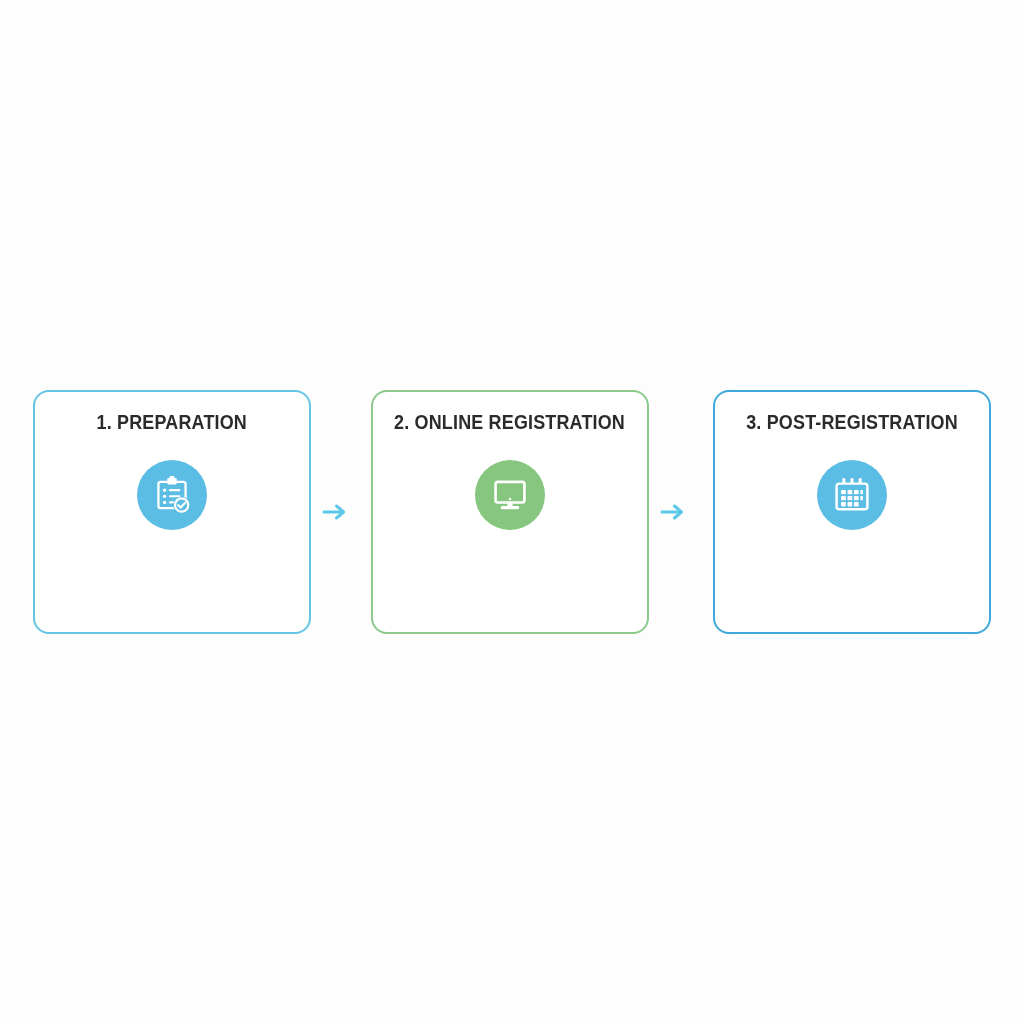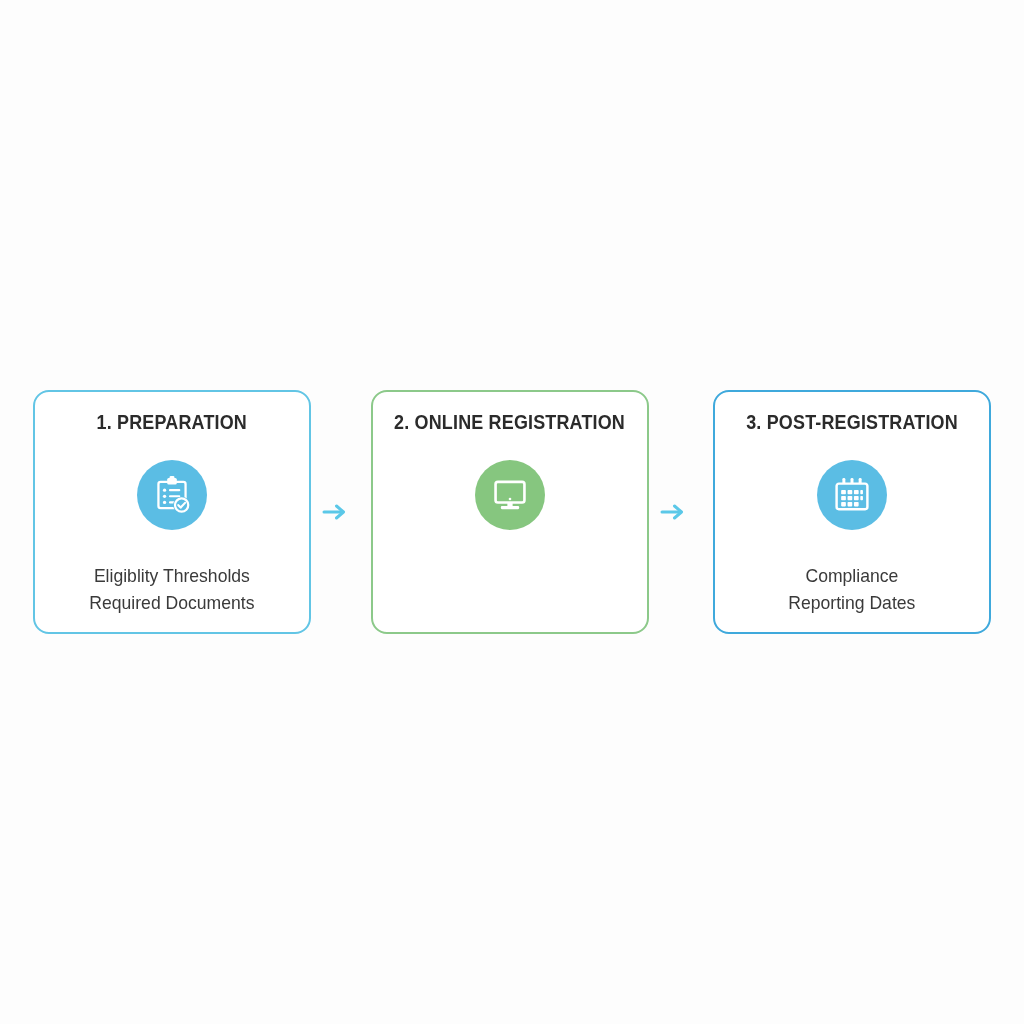--- a/index.html
+++ b/index.html
@@ -130,24 +130,20 @@
             <circle cx="15.5" cy="32.5" r="1.9" fill="#ffffff"></circle>
             <rect x="20.5" y="31.2" width="9" height="2.5" rx="1.25" fill="#ffffff"></rect>
 
             <circle cx="35" cy="35.5" r="9.6" fill="#5bbde4"></circle>
             <circle cx="35" cy="35.5" r="7.6" fill="none" stroke="#ffffff" stroke-width="2.5"></circle>
             <path d="M31.2 35.6 l2.7 2.8 l5.0 -5.4" fill="none" stroke="#ffffff" stroke-width="2.5" stroke-linecap="round" stroke-linejoin="round"></path>
           </svg>
         </span>
       </div>
 
-      <div class="step-lines">
-        <div class="step-line">Eligiblity Thresholds</div>
-        <div class="step-line">Required Documents</div>
-      </div>
     </div>
 
     <div class="arrow-gap">
       <span>
         <svg width="26" height="22" viewBox="0 0 26 22" aria-hidden="true">
           <path d="M2 11 h18" stroke="#5bc8e8" stroke-width="3" stroke-linecap="round" fill="none"></path>
           <path d="M14.5 5 L21.5 11 L14.5 17" stroke="#5bc8e8" stroke-width="3" stroke-linecap="round" stroke-linejoin="round" fill="none"></path>
         </svg>
       </span>
     </div>
@@ -204,20 +200,16 @@
             <rect x="26.2" y="25.1" width="5.4" height="5.0" rx="0.9" fill="#ffffff"></rect>
             <rect x="33.5" y="25.1" width="3.0" height="5.0" rx="0.9" fill="#ffffff"></rect>
 
             <rect x="11.6" y="32.0" width="5.4" height="5.0" rx="0.9" fill="#ffffff"></rect>
             <rect x="18.9" y="32.0" width="5.4" height="5.0" rx="0.9" fill="#ffffff"></rect>
             <rect x="26.2" y="32.0" width="5.4" height="5.0" rx="0.9" fill="#ffffff"></rect>
           </svg>
         </span>
       </div>
 
-      <div class="step-lines">
-        <div class="step-line">Compliance</div>
-        <div class="step-line">Reporting Dates</div>
-      </div>
     </div>
 
   </div>
 </div>
 
 </body></html>

